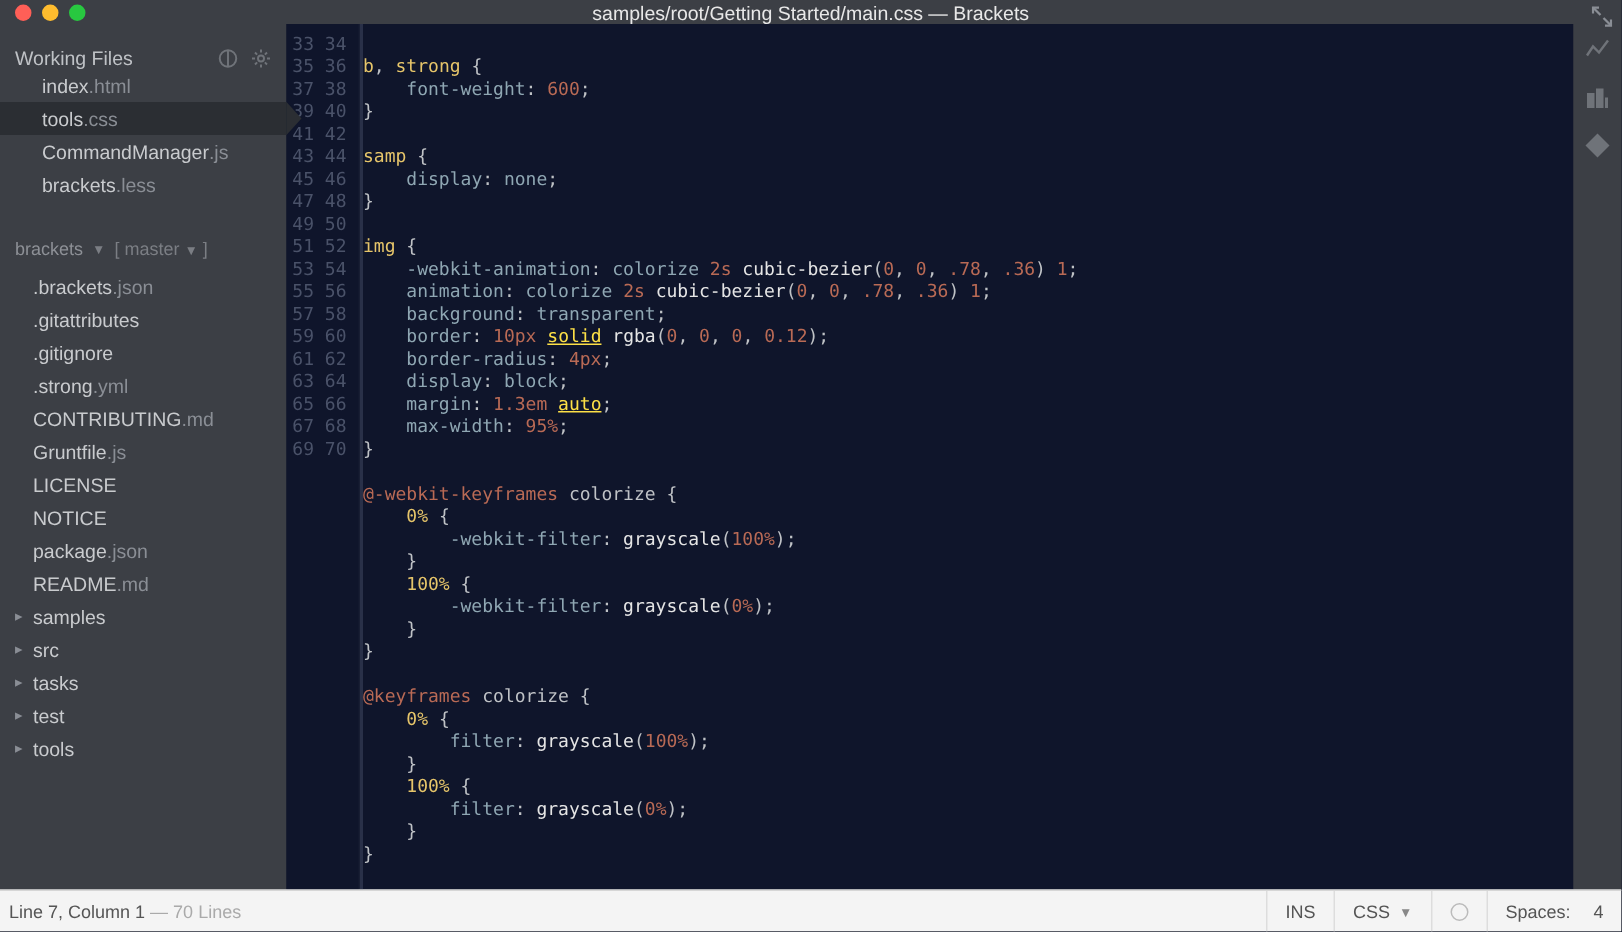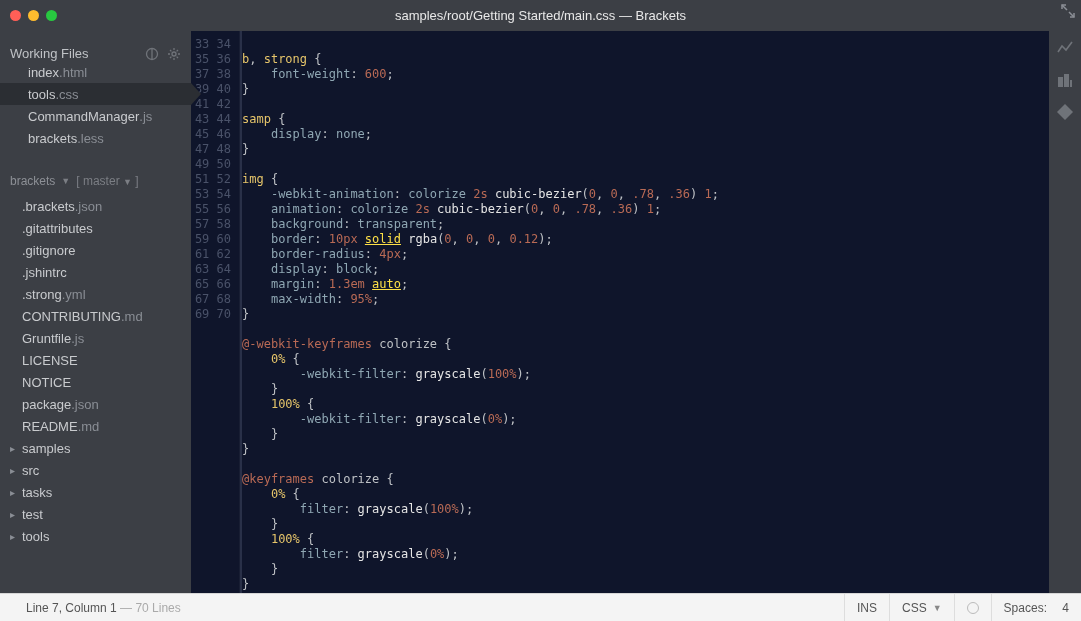--- a/index.html
+++ b/index.html
@@ -1,20 +1,20 @@
 <!DOCTYPE html>
 <html><head>
 <meta charset="utf-8">
 <style>
   * { margin: 0; padding: 0; box-sizing: border-box; }
   html, body { width: 1081px; height: 621px; overflow: hidden; font-family: "Helvetica Neue", Arial, sans-serif; }
   body { display: flex; flex-direction: column; background: #3a3d42; color: #c0c2c4; font-size: 13px; }
 
   
-  .titlebar { height: 31px; background: #3c3f45; display: flex; align-items: center; position: relative; }
+  .titlebar { height: 16px; background: #3c3f45; display: flex; align-items: center; position: relative; }
   .traffic { display: flex; gap: 7px; padding-left: 10px; }
   .dot { width: 11px; height: 11px; border-radius: 50%; }
   .dot.red { background: #ff5f57; }
   .dot.yellow { background: #febc2e; }
   .dot.green { background: #28c840; }
   .title { position: absolute; left: 0; right: 0; text-align: center; font-size: 13px; color: #e8e8e8; pointer-events: none; }
   .titlebar .expand-icon { position: absolute; right: 6px; top: 4px; width: 14px; height: 14px; }
 
   .main { flex: 1; display: flex; min-height: 0; }
 
@@ -58,21 +58,21 @@
   .tok-atid  { color: #bfc2c6; }
   .tok-pct   { color: #e6c56a; }   
   .tok-kw    { color: #fde047; text-decoration: underline; }   
 
   
   .rail { width: 32px; background: #3c3f45; display: flex; flex-direction: column; align-items: center; padding-top: 8px; gap: 14px; }
   .rail svg { opacity: .55; }
 
   
   .status { height: 28px; background: #f4f4f4; color: #555; display: flex; align-items: center; font-size: 12px; border-top: 1px solid #d6d6d6; }
-  .status .left { padding-left: 26px; flex: 1; }
+  .status .left { padding-left: 6px; flex: 1; }
   .status .muted { color: #aaa; }
   .status .cell { height: 100%; display: flex; align-items: center; padding: 0 12px; border-left: 1px solid #ddd; gap: 6px; }
   .status .circ { width: 12px; height: 12px; border: 1px solid #bbb; border-radius: 50%; }
   .status .dd { font-size: 9px; color: #888; }
 </style>
 </head>
 <body>
 
 <div class="titlebar">
   <div class="traffic">
@@ -136,25 +136,20 @@
           <span class="ext">.json</span>
         </div>
         <div class="tree-item">
           <span class="arrow"></span>
           <span>.gitattributes</span>
           <span class="ext"></span>
         </div>
         <div class="tree-item">
           <span class="arrow"></span>
           <span>.gitignore</span>
-          <span class="ext"></span>
-        </div>
-        <div class="tree-item">
-          <span class="arrow"></span>
-          <span>.jshintrc</span>
           <span class="ext"></span>
         </div>
         <div class="tree-item">
           <span class="arrow"></span>
           <span>.strong</span>
           <span class="ext">.yml</span>
         </div>
         <div class="tree-item">
           <span class="arrow"></span>
           <span>CONTRIBUTING</span>

